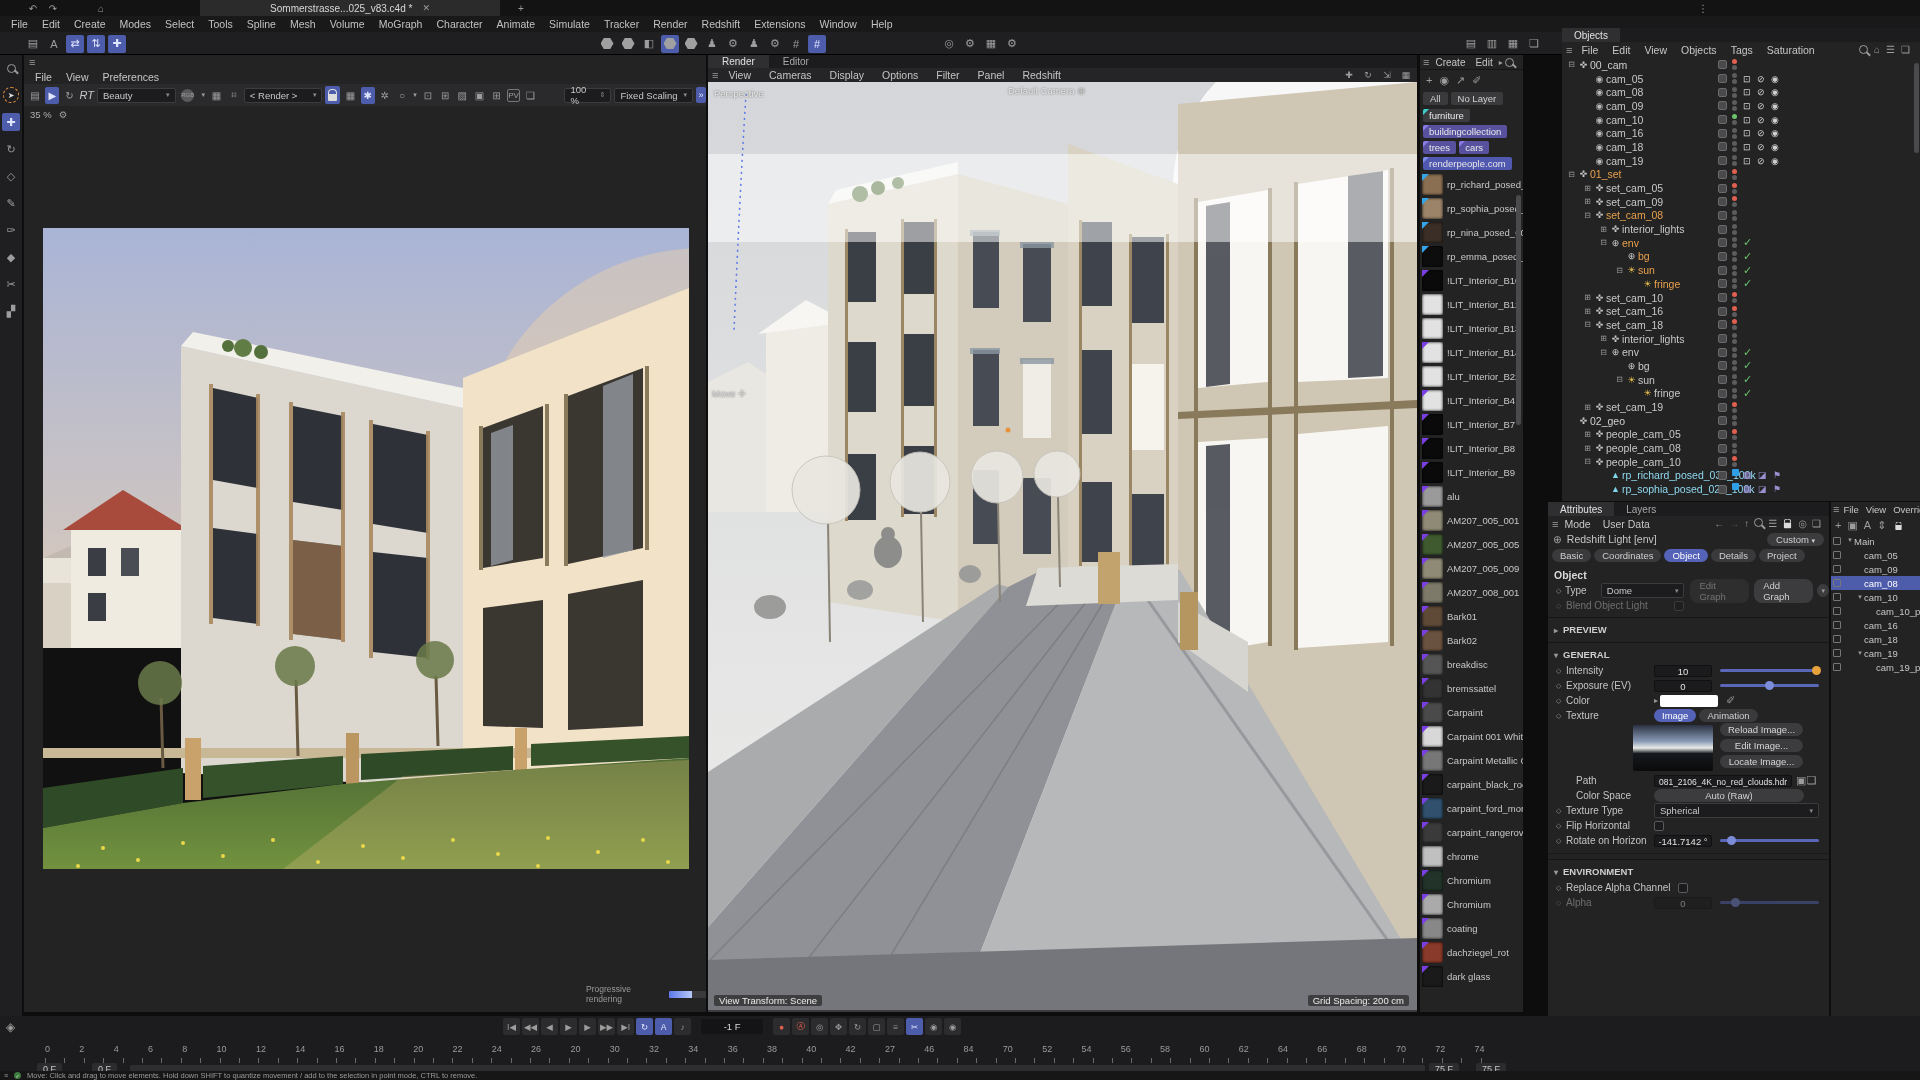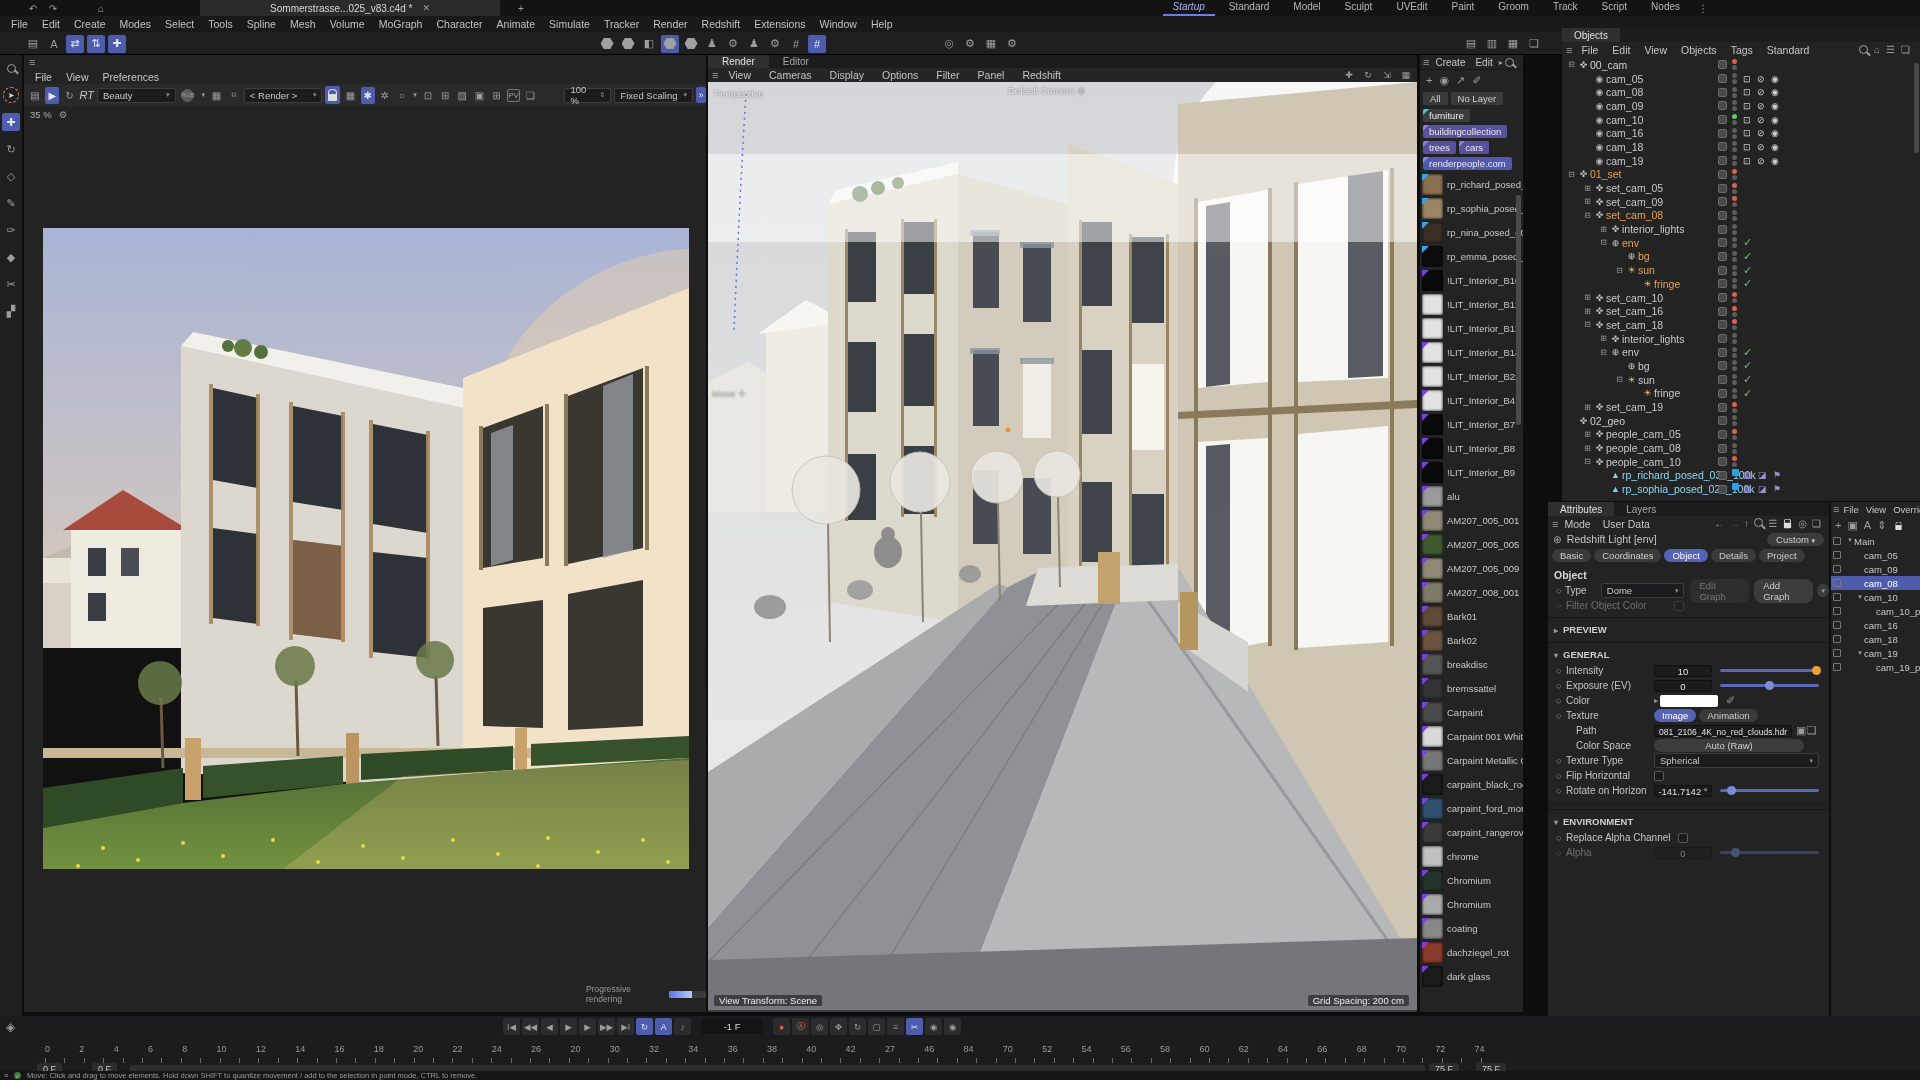--- a/index.html
+++ b/index.html
@@ -153,33 +153,20 @@
 
 <div id="titlebar">
   <span class="ic tb-ic abs" style="left:24px">↶</span>
   <span class="ic tb-ic abs" style="left:44px">↷</span>
   <span class="ic tb-ic abs" style="left:92px">⌂</span>
   <div id="doc-tab">
     <span>Sommerstrasse...025_v83.c4d *</span>
     <span class="ic" style="font-size:9px">✕</span>
   </div>
   <span class="ic tb-ic abs" style="left:512px">+</span>
-  <div id="ws-tabs">
-
-  <span class="ws active">Startup</span>
-      <span class="ws">Standard</span>
-      <span class="ws">Model</span>
-      <span class="ws">Sculpt</span>
-      <span class="ws">UVEdit</span>
-      <span class="ws">Paint</span>
-      <span class="ws">Groom</span>
-      <span class="ws">Track</span>
-      <span class="ws">Script</span>
-      <span class="ws">Nodes</span>
-    </div>
   <span class="ic tb-ic abs" style="right:208px;top:0">⋮</span>
 </div>
 
 <div id="menubar">
 
 <span class="mi">File</span>
     <span class="mi">Edit</span>
     <span class="mi">Create</span>
     <span class="mi">Modes</span>
     <span class="mi">Select</span>
@@ -925,21 +912,21 @@
   <div id="obj-tab">
     <span class="vt">Objects</span>
   </div>
   <div id="obj-menu">
     <span class="ic" style="margin-right:2px">≡</span>
     <span class="mi">File</span>
     <span class="mi">Edit</span>
     <span class="mi">View</span>
     <span class="mi">Objects</span>
     <span class="mi">Tags</span>
-    <span class="mi">Standard</span>
+    <span class="mi">Saturation</span>
     <span id="obj-menu-ics">
       <i class="mag"></i>
       <span class="ic">⌂</span>
       <span class="ic">☰</span>
       <span class="ic">❏</span>
     </span>
   </div>
   <div id="obj-tree">
 
   <div class="trow l0">
@@ -1340,21 +1327,21 @@
     <span class="albl" style="width:40px">Type</span>
     <span class="dd" style="width:92px">
       <span>Dome</span>
       <span class="cv" style="margin-left:auto">▾</span>
     </span>
     <span class="pill dim" style="margin-left:6px">Edit Graph</span>
     <span class="pill" style="margin-left:5px">Add Graph</span>
     <span class="ic" style="font-size:7px;margin-left:4px;background:#3c3c3e;border-radius:50%;width:13px;height:13px">▾</span>
   </div>
   <div class="arow dim">
-    <span class="albl" style="width:108px">Filter Object Color</span>
+    <span class="albl" style="width:108px">Blend Object Light</span>
     <span class="chk"></span>
   </div>
   <div class="asec"><span class="car">▸</span><span>PREVIEW</span></div>
   <div class="asec"><span class="car">▾</span><span>GENERAL</span></div>
   <div>
 
   <div class="arow">
         <span class="albl">Intensity</span>
         <span class="aval">10</span>
         <span class="atrack">
@@ -1372,20 +1359,29 @@
   <div class="arow">
     <span class="albl">Color</span>
     <span style="font-size:8px;color:#9a9a9a;margin-right:2px">▸</span>
     <span style="width:58px;height:12px;background:#fff;border-radius:2px;display:inline-block"></span>
     <span class="ic" style="margin-left:8px">✐</span>
   </div>
   <div class="arow">
     <span class="albl">Texture</span>
     <span class="stab active">Image</span>
     <span class="stab" style="margin-left:3px">Animation</span>
+  </div>
+  <div style="position:relative;height:50px">
+    <div style="position:absolute;left:85px;top:2px;width:80px;height:46px;border-radius:2px;background:linear-gradient(#2a3242 0%,#8898b4 35%,#e8ece8 50%,#16191e 62%,#0a0a0a 100%)"></div>
+    <div style="position:absolute;left:172px;top:0;display:flex;flex-direction:column;gap:3px">
+
+    <span class="abtn">Reload Image...</span>
+        <span class="abtn">Edit Image...</span>
+        <span class="abtn">Locate Image...</span>
+      </div>
   </div>
   <div class="arow nodia">
     <span class="albl" style="padding-left:10px">Path</span>
     <span class="aval" style="width:138px;font-size:8.5px">081_2106_4K_no_red_clouds.hdr</span>
     <span class="ic" style="margin-left:4px">▣</span>
     <span class="ic">❏</span>
   </div>
   <div class="arow nodia">
     <span class="albl" style="padding-left:10px">Color Space</span>
     <span class="pill" style="width:150px;text-align:center">Auto (Raw)</span>

